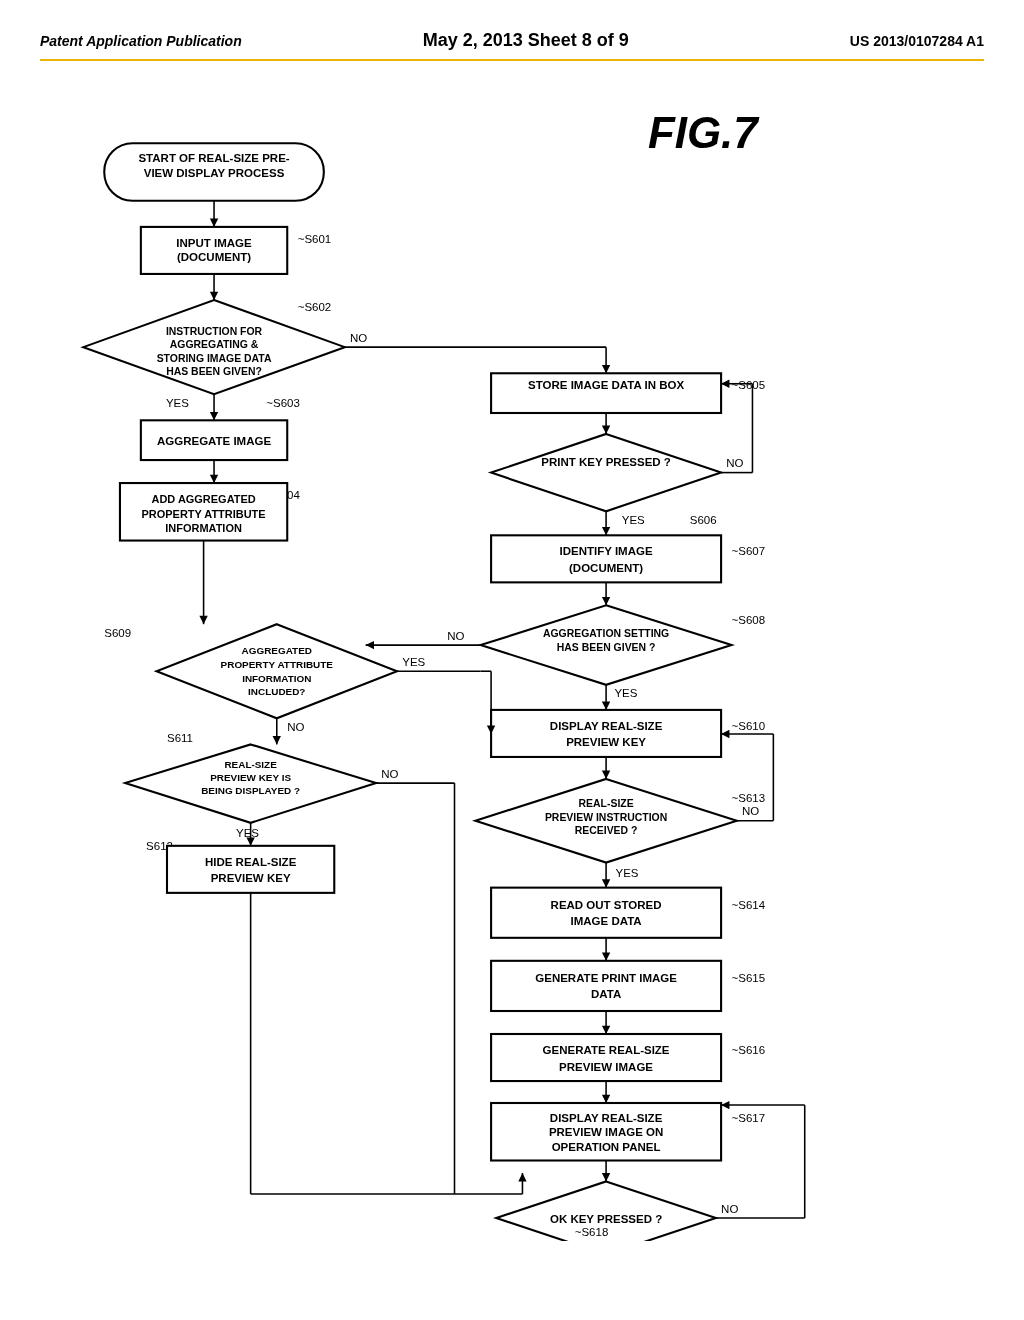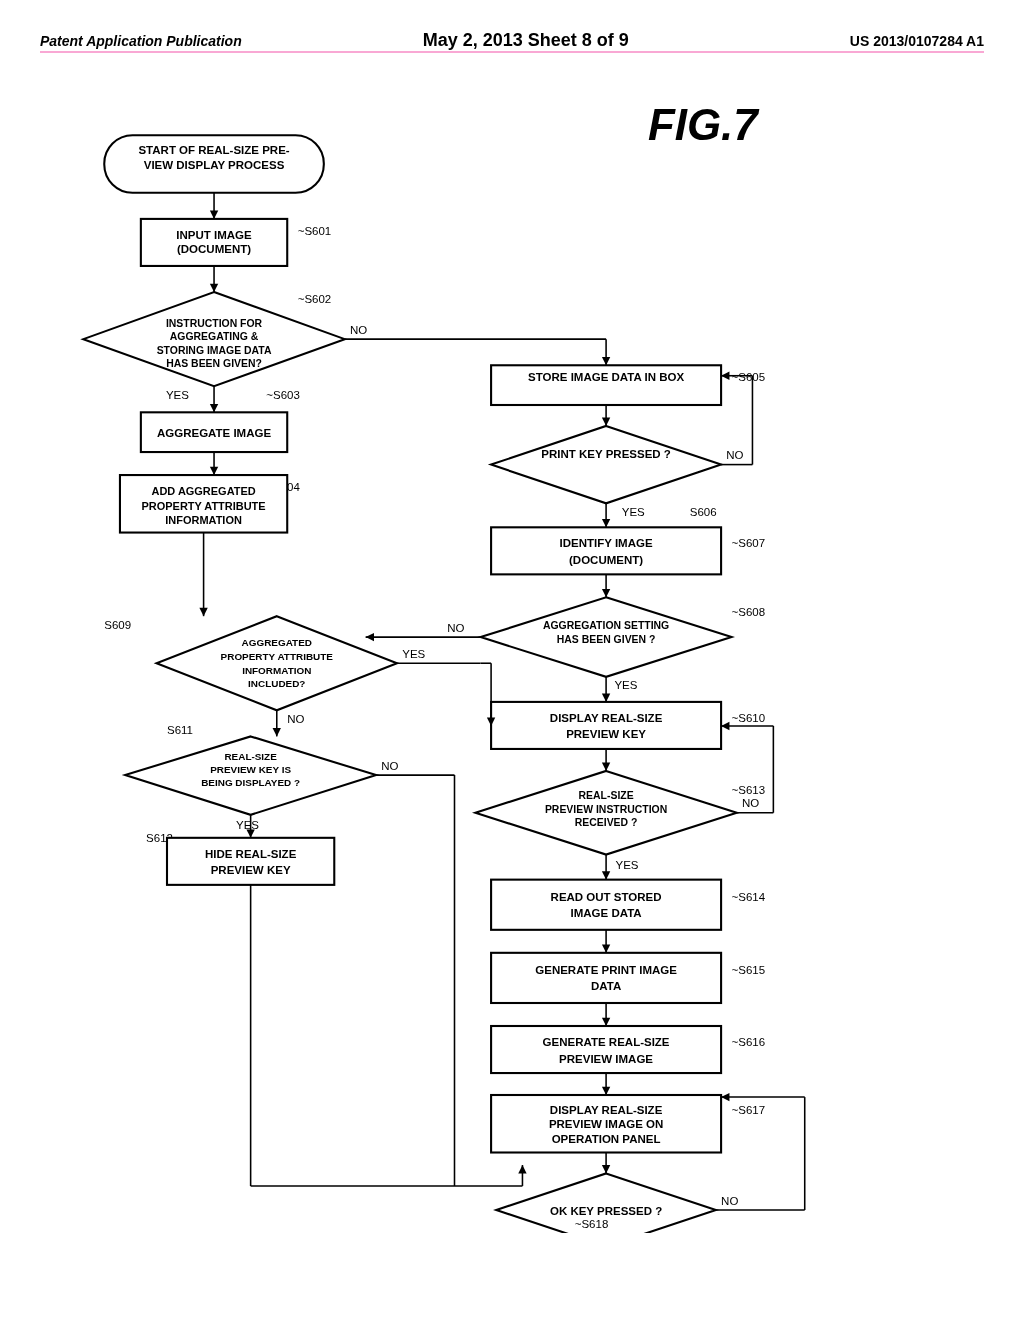--- a/index.html
+++ b/index.html
@@ -16,21 +16,22 @@
       min-height: 1320px;
       background: #fff;
       padding: 30px 40px;
       position: relative;
     }
 
     .header {
       display: flex;
       justify-content: space-between;
       align-items: baseline;
-      border-bottom: 2px solid #f9a8d4;
+      border-bottom: 2px solid #eab308;
+      padding-bottom: 8px;
       margin-bottom: 30px;
     }
 
     .header-left {
       font-size: 14px;
       font-weight: bold;
       font-style: italic;
     }
 
     .header-center {

